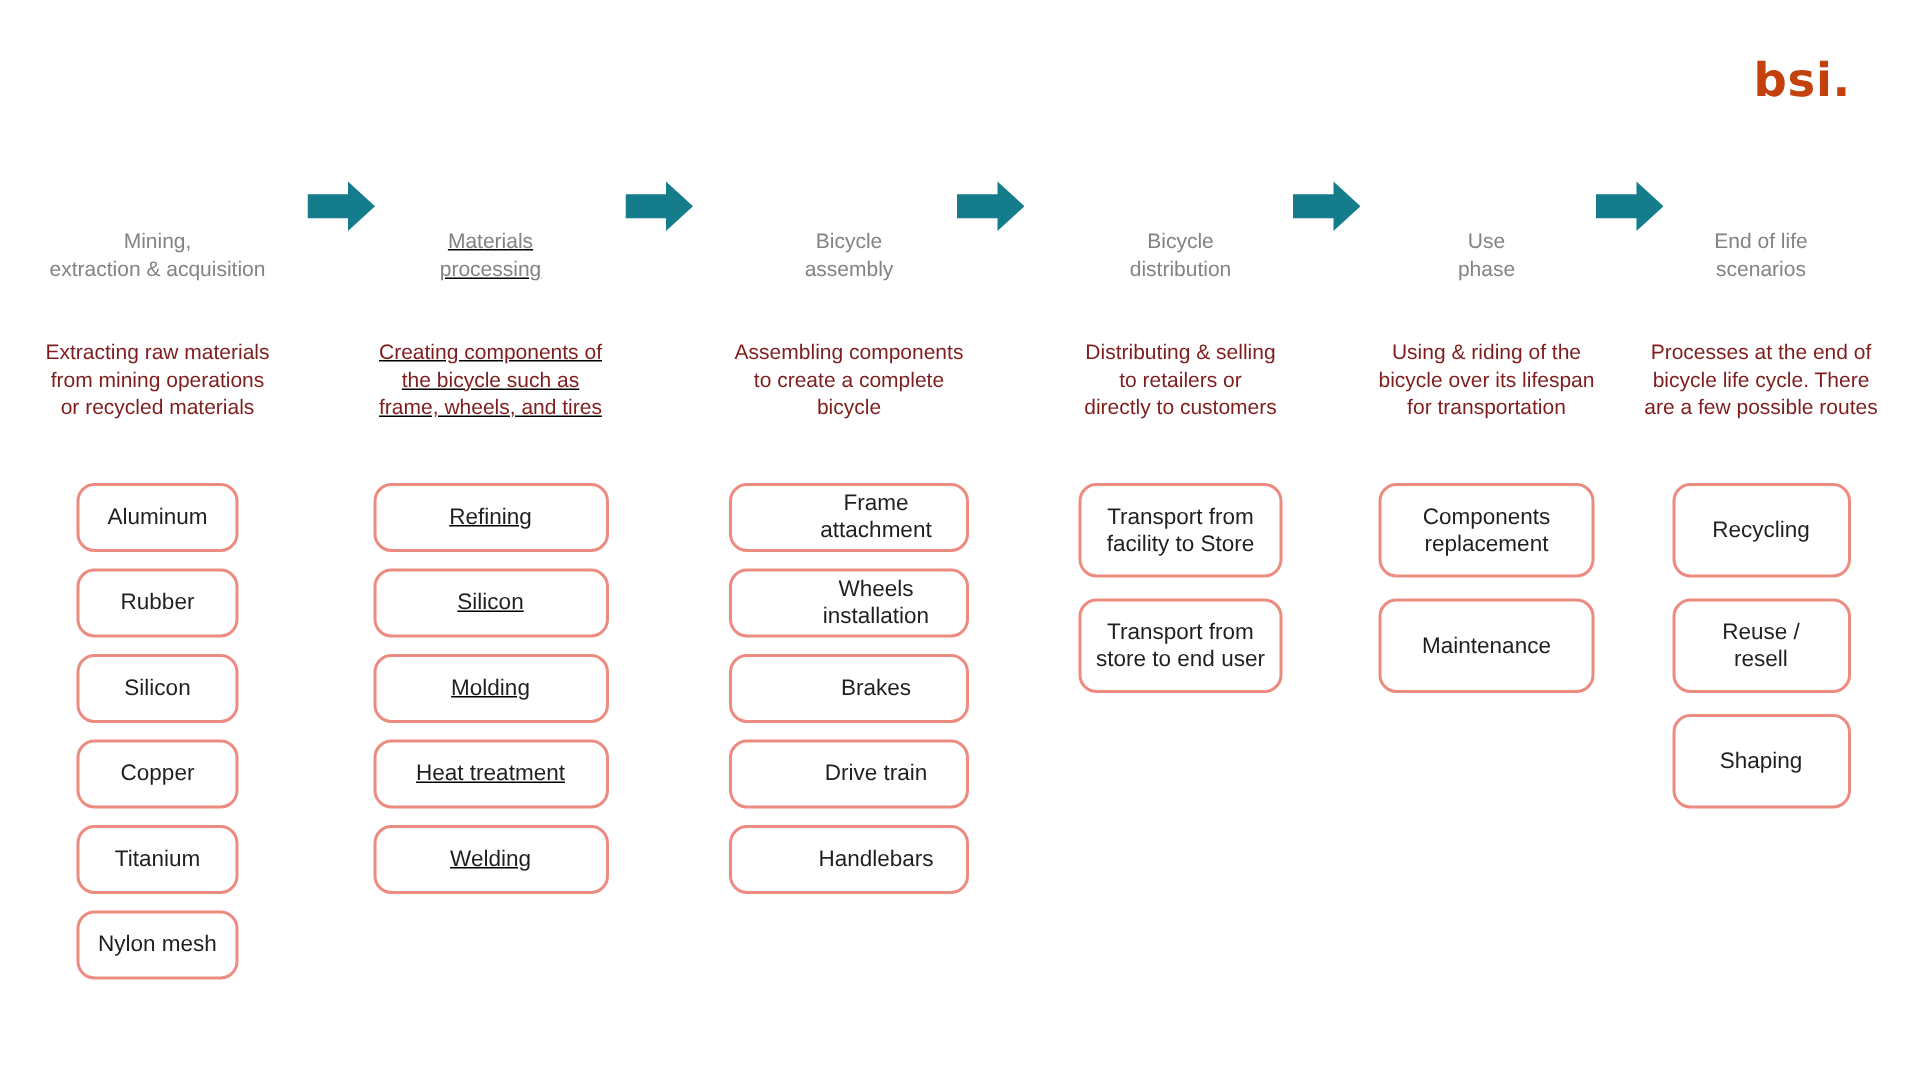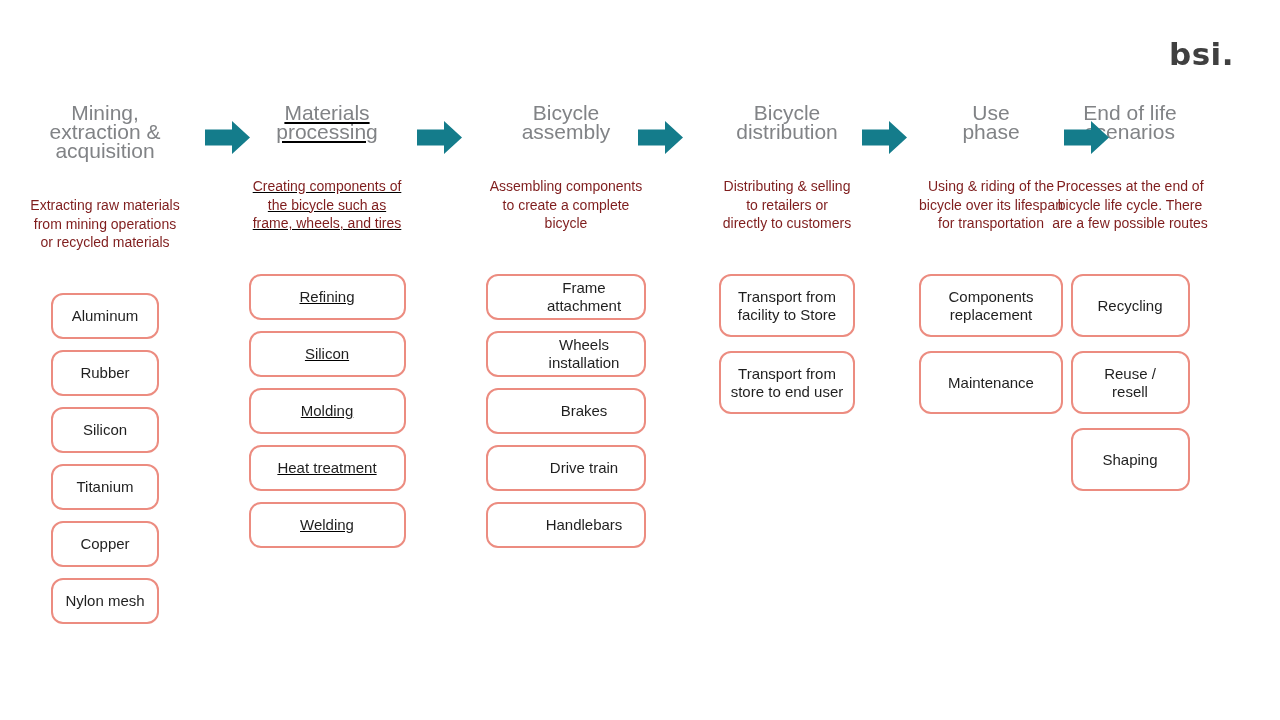--- a/index.html
+++ b/index.html
@@ -3,32 +3,32 @@
 <meta charset="utf-8">
 <style>
   * { margin: 0; padding: 0; box-sizing: border-box; }
   html, body { width: 1280px; height: 720px; background: #ffffff; overflow: hidden; }
   body { font-family: "Liberation Sans", "DejaVu Sans", sans-serif; position: relative; }
 
   .canvas { position: absolute; inset: 0; width: 1280px; height: 720px; background: #ffffff; }
 
   .logo {
     position: absolute; top: 36px; right: 46px;
-    font-size: 31px; font-weight: 700; color: #404040;
+    font-size: 31px; font-weight: 700; color: #c2410c;
     letter-spacing: 0.5px;
     font-family: "DejaVu Sans", sans-serif;
   }
 
   .stage {
     position: absolute; top: 103px;
     text-align: center;
   }
   .stage-title {
-    color: #818386; font-size: 21px; line-height: 19px;
-    white-space: pre-line; min-height: 38px;
+    color: #818386; font-size: 14px; line-height: 19px;
+    white-space: pre-line; min-height: 38px; margin-top: 48px;
   }
   .stage-desc {
     color: #7f1d1d; font-size: 14px; line-height: 18.5px;
     white-space: pre-line; margin-top: 36px; min-height: 56px;
   }
   .boxes { margin-top: 41px; }
 
   .box {
     border: 2.5px solid #ec8c80; border-radius: 12px; background: #ffffff;
     display: flex; align-items: center; justify-content: center;
@@ -36,21 +36,21 @@
     margin: 0 auto 11px auto; white-space: pre-line; text-align: center;
   }
   .short { height: 46px; }
   .tall  { height: 63px; margin-bottom: 14px; }
 
   .c1 { left: 10px;  width: 190px; }  .c1 .box { width: 108px; }
   .c2 { left: 232px; width: 190px; text-decoration: underline; }  .c2 .box { width: 157px; }
   .c3 { left: 470px; width: 192px; }  .c3 .box { width: 160px; padding-left: 36px; }
   .c4 { left: 692px; width: 190px; }  .c4 .box { width: 136px; }
   .c5 { left: 896px; width: 190px; }  .c5 .box { width: 144px; }
-  .c6 { left: 1032px; width: 196px; } .c6 .box { width: 119px; }
+  .c6 { left: 1076px; width: 196px; } .c6 .box { width: 119px; }
 
   .flow-arrow { position: absolute; top: 121px; width: 45px; height: 33px; }
   .flow-arrow svg { display: block; }
   .a1 { left: 205px; }
   .a2 { left: 417px; }
   .a3 { left: 638px; }
   .a4 { left: 862px; }
   .a5 { left: 1064px; }
 </style>
 </head>
@@ -63,22 +63,22 @@
   <div class="stage c1">
     <div class="stage-title">Mining,
 extraction &amp; acquisition</div>
     <div class="stage-desc">Extracting raw materials
 from mining operations
 or recycled materials</div>
     <div class="boxes">
       <div class="box short">Aluminum</div>
       <div class="box short">Rubber</div>
       <div class="box short">Silicon</div>
+      <div class="box short">Copper</div>
       <div class="box short">Titanium</div>
-      <div class="box short">Copper</div>
       <div class="box short">Nylon mesh</div>
     </div>
   </div>
 
   <div class="stage c2">
     <div class="stage-title">Materials
 processing</div>
     <div class="stage-desc">Creating components of
 the bicycle such as
 frame, wheels, and tires</div>

